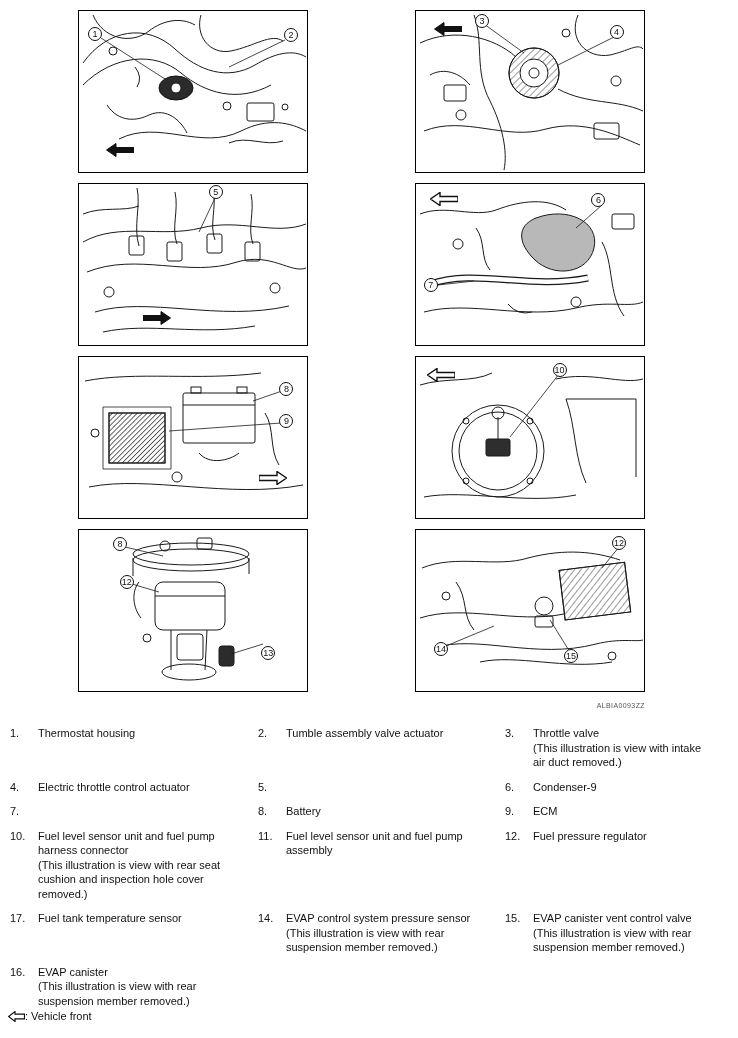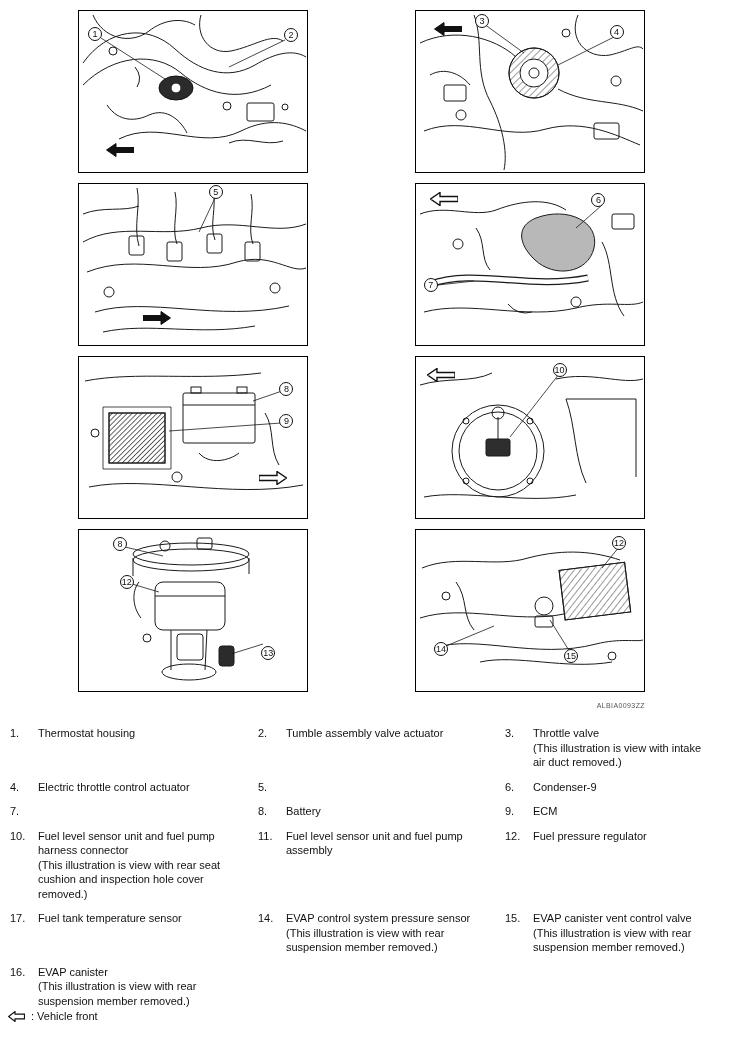--- a/index.html
+++ b/index.html
@@ -36,21 +36,21 @@
     position:absolute; left:10px; top:726px; width:718px;
     display:grid; grid-template-columns:248px 247px 223px;
     row-gap:10px; font-size:11px; line-height:14.5px;
   }
   .legend-item { display:flex; align-items:flex-start; }
   .legend-num { flex:0 0 28px; }
   .legend-text { flex:1 1 auto; padding-right:12px; }
   .legend-note { }
   .vehicle-front {
     position:absolute; left:8px; top:1010px;
-    display:flex; align-items:center; gap:6px; font-size:11px;
+    display:flex; align-items:center; font-size:11px;
   }
   .vf-arrow { width:17px; height:11px; display:block; }
   .vf-arrow polygon { fill:#fff; stroke:#111; stroke-width:1.2; }
 </style>
 </head>
 <body>
 
 <svg width="0" height="0" style="position:absolute" aria-hidden="true">
   <defs>
     <pattern id="hatch" width="5" height="5" patternUnits="userSpaceOnUse" patternTransform="rotate(45)">

